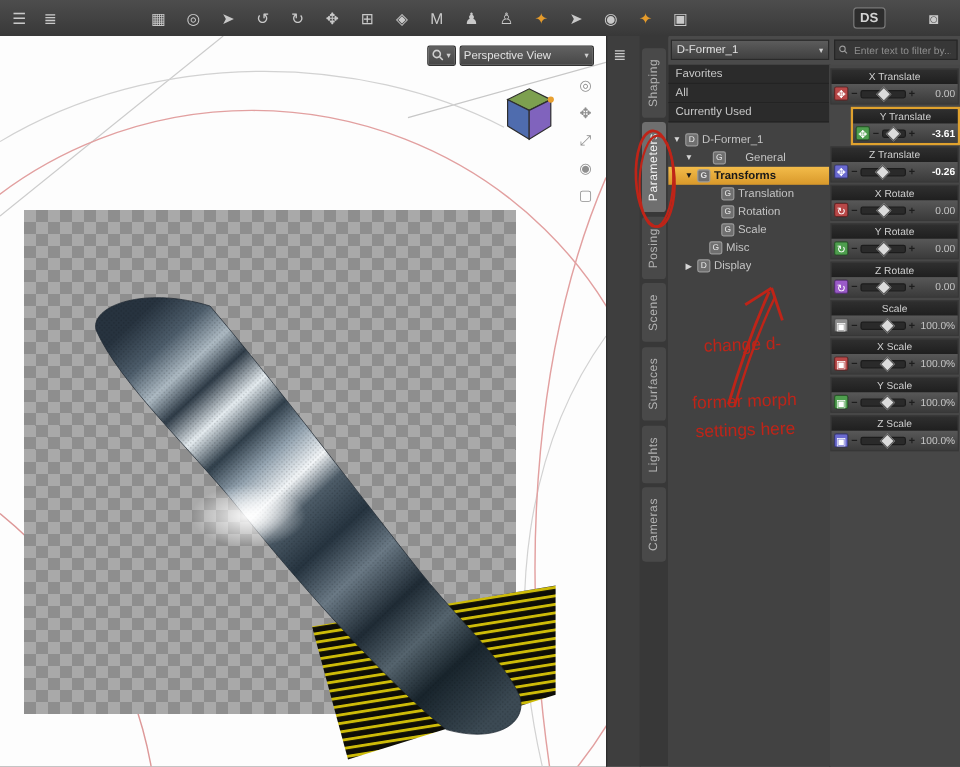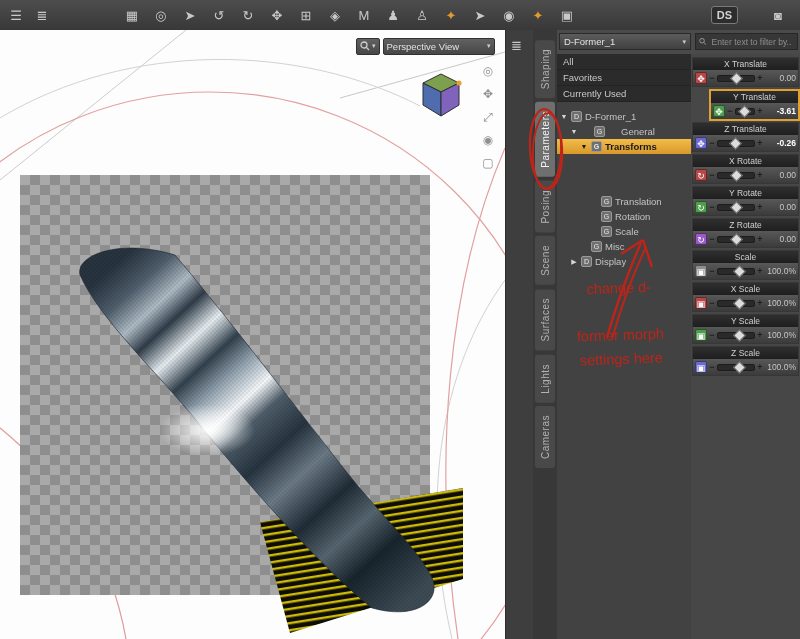--- a/index.html
+++ b/index.html
@@ -228,41 +228,41 @@
   <div id="filter-box">
     <svg width="9" height="9" viewBox="0 0 10 10">
       <circle cx="4" cy="4" r="3" fill="none" stroke="#9a9a9a" stroke-width="1.3"></circle>
       <line x1="6.4" y1="6.4" x2="9" y2="9" stroke="#9a9a9a" stroke-width="1.3"></line>
     </svg>
     <input id="filter-input" placeholder="Enter text to filter by..." style="">
   </div>
 
   <div id="list">
     <div id="quick-filters">
+        <div class="qrow">Favorites</div>
         <div class="qrow">All</div>
-        <div class="qrow">Favorites</div>
         <div class="qrow">Currently Used</div>
       </div>
     <div id="tree">
         <div class="trow" style="padding-left: 3px;">
           <span class="tarrow">▼</span>
           <span class="ticon">D</span>
           <span class="tlabel">D-Former_1</span>
         </div>
         <div class="trow" style="padding-left: 13px; gap: 16px;">
           <span class="tarrow">▼</span>
           <span class="ticon">G</span>
           <span class="tlabel">General</span>
         </div>
-        <div class="trow sel" style="padding-left: 23px;">
+        <div class="trow sel" style="padding-left: 13px;">
           <span class="tarrow">▼</span>
           <span class="ticon">G</span>
           <span class="tlabel">Transforms</span>
         </div>
-        <div class="trow" style="padding-left: 33px; margin-top: 40px;">
+        <div class="trow" style="padding-left: 33px;">
           <span class="tarrow"></span>
           <span class="ticon">G</span>
           <span class="tlabel">Translation</span>
         </div>
         <div class="trow" style="padding-left: 33px;">
           <span class="tarrow"></span>
           <span class="ticon">G</span>
           <span class="tlabel">Rotation</span>
         </div>
         <div class="trow" style="padding-left: 33px;">

